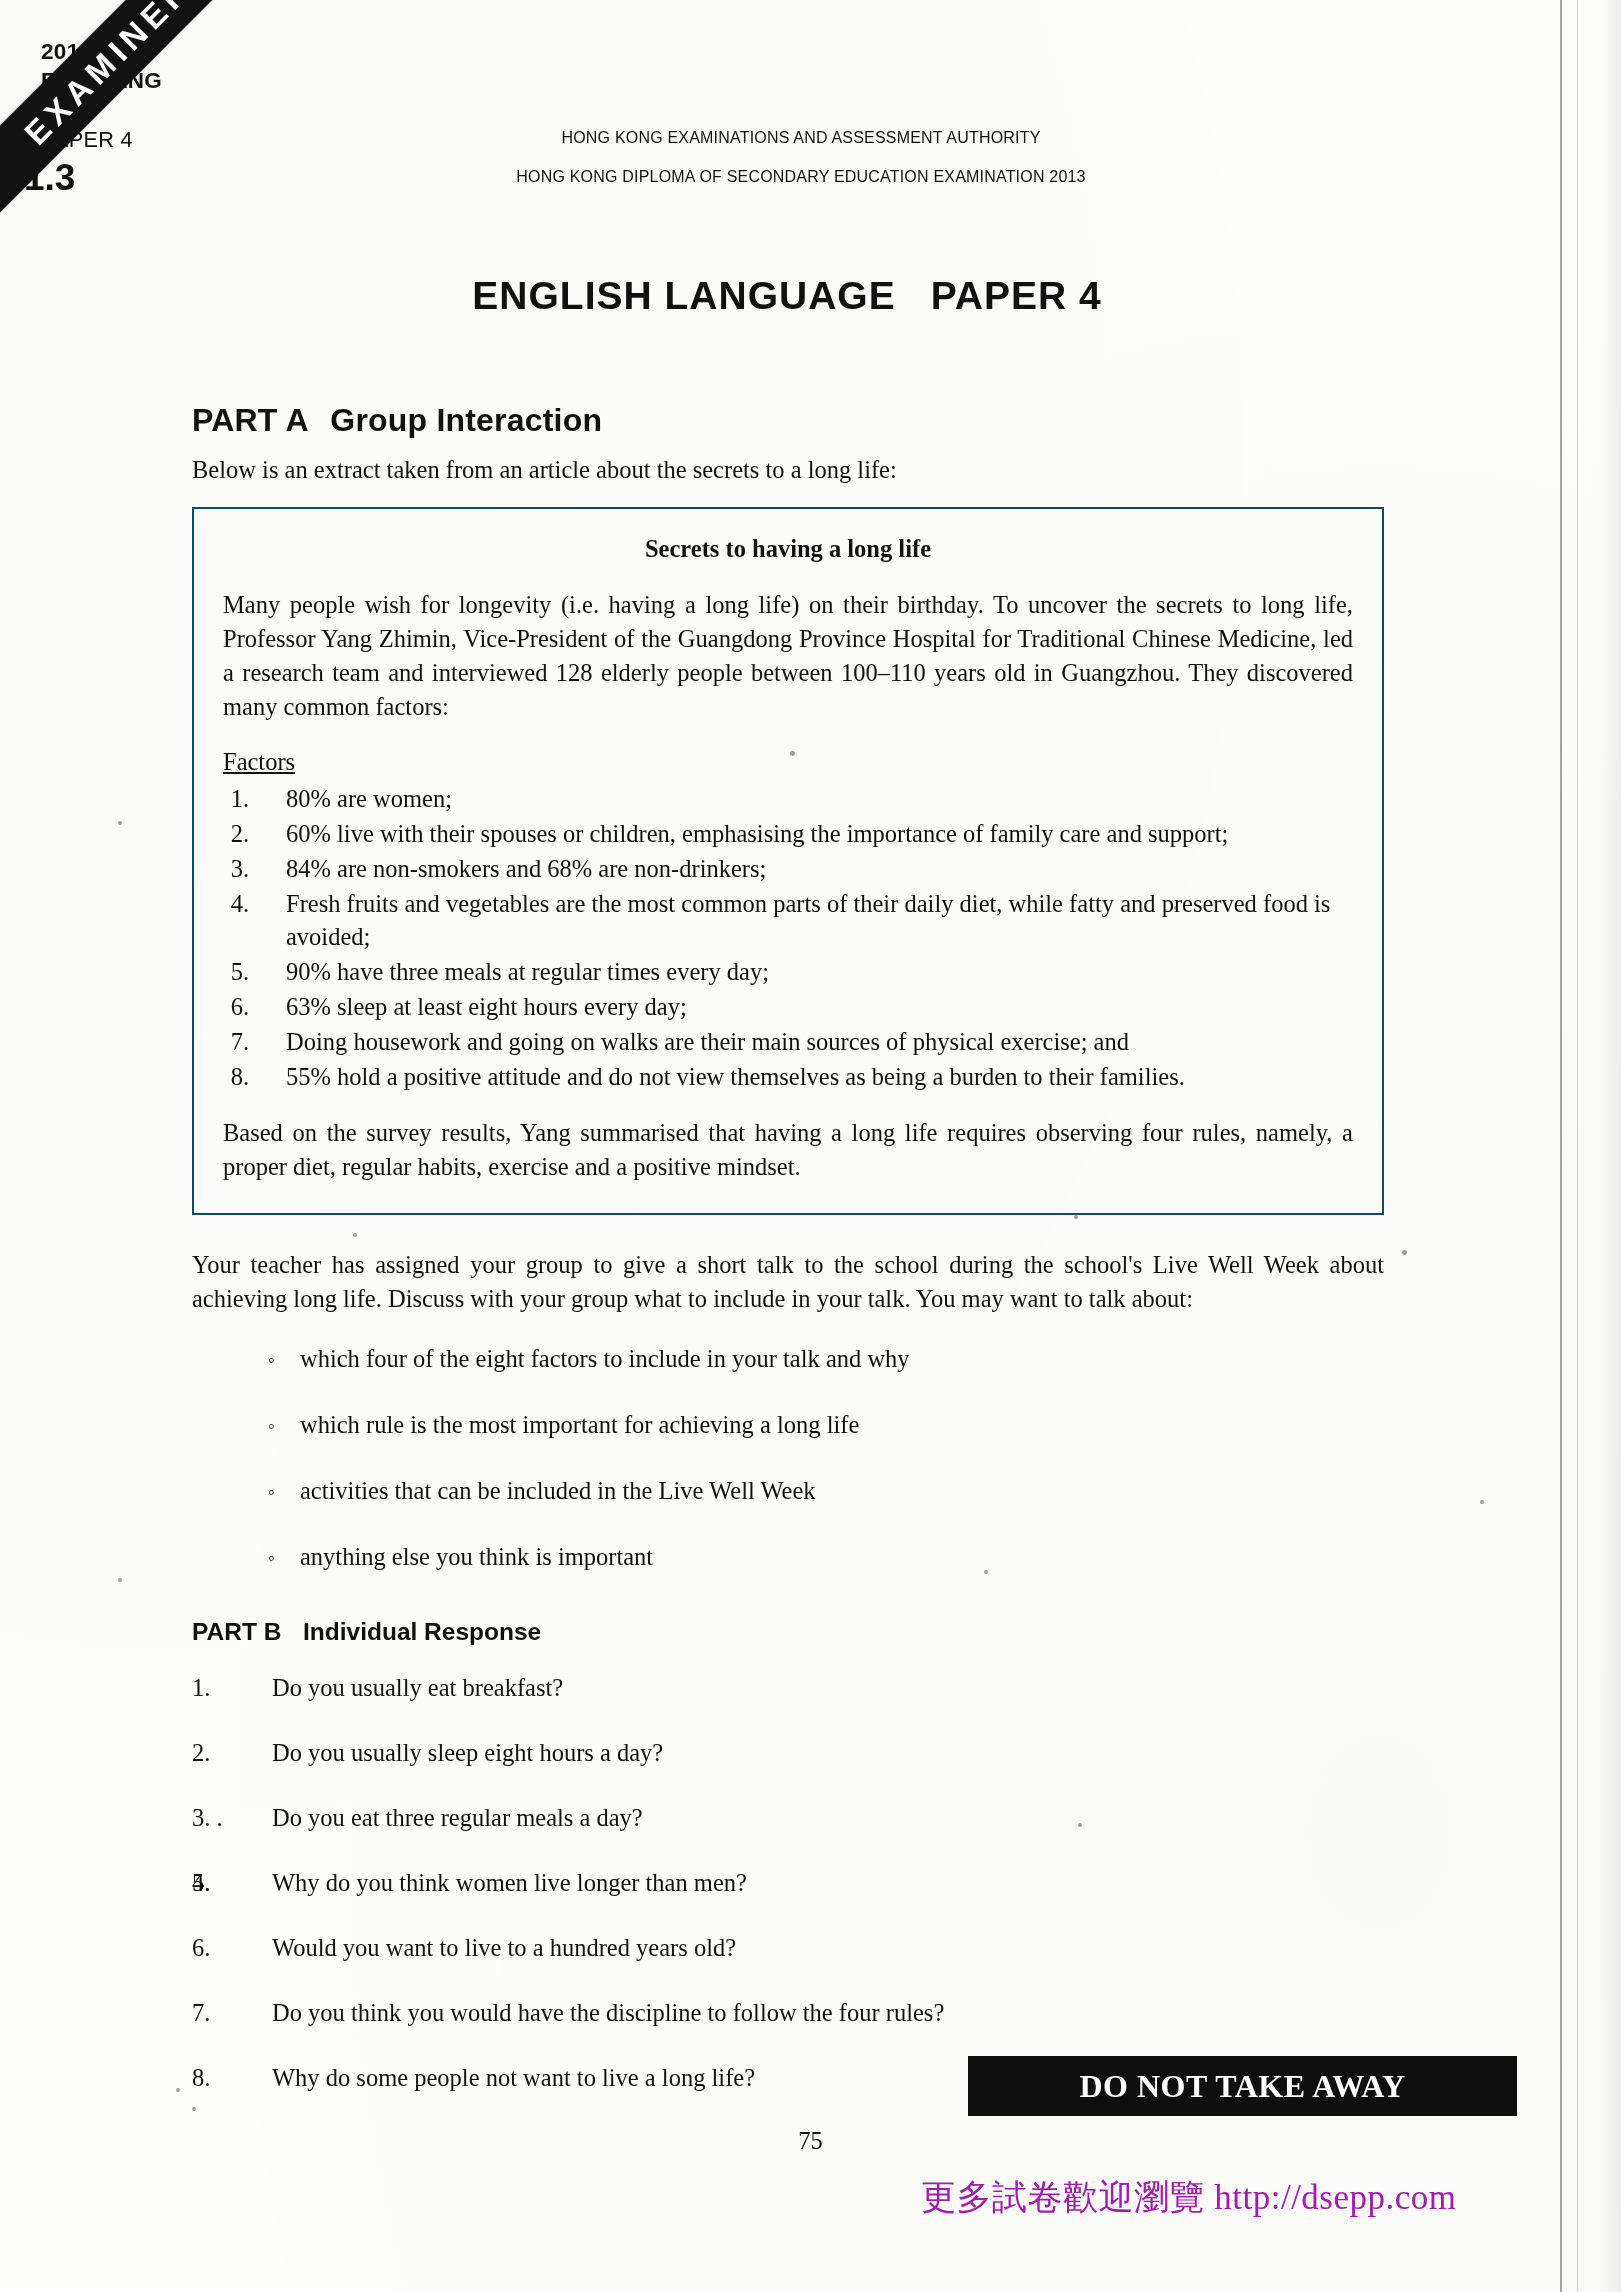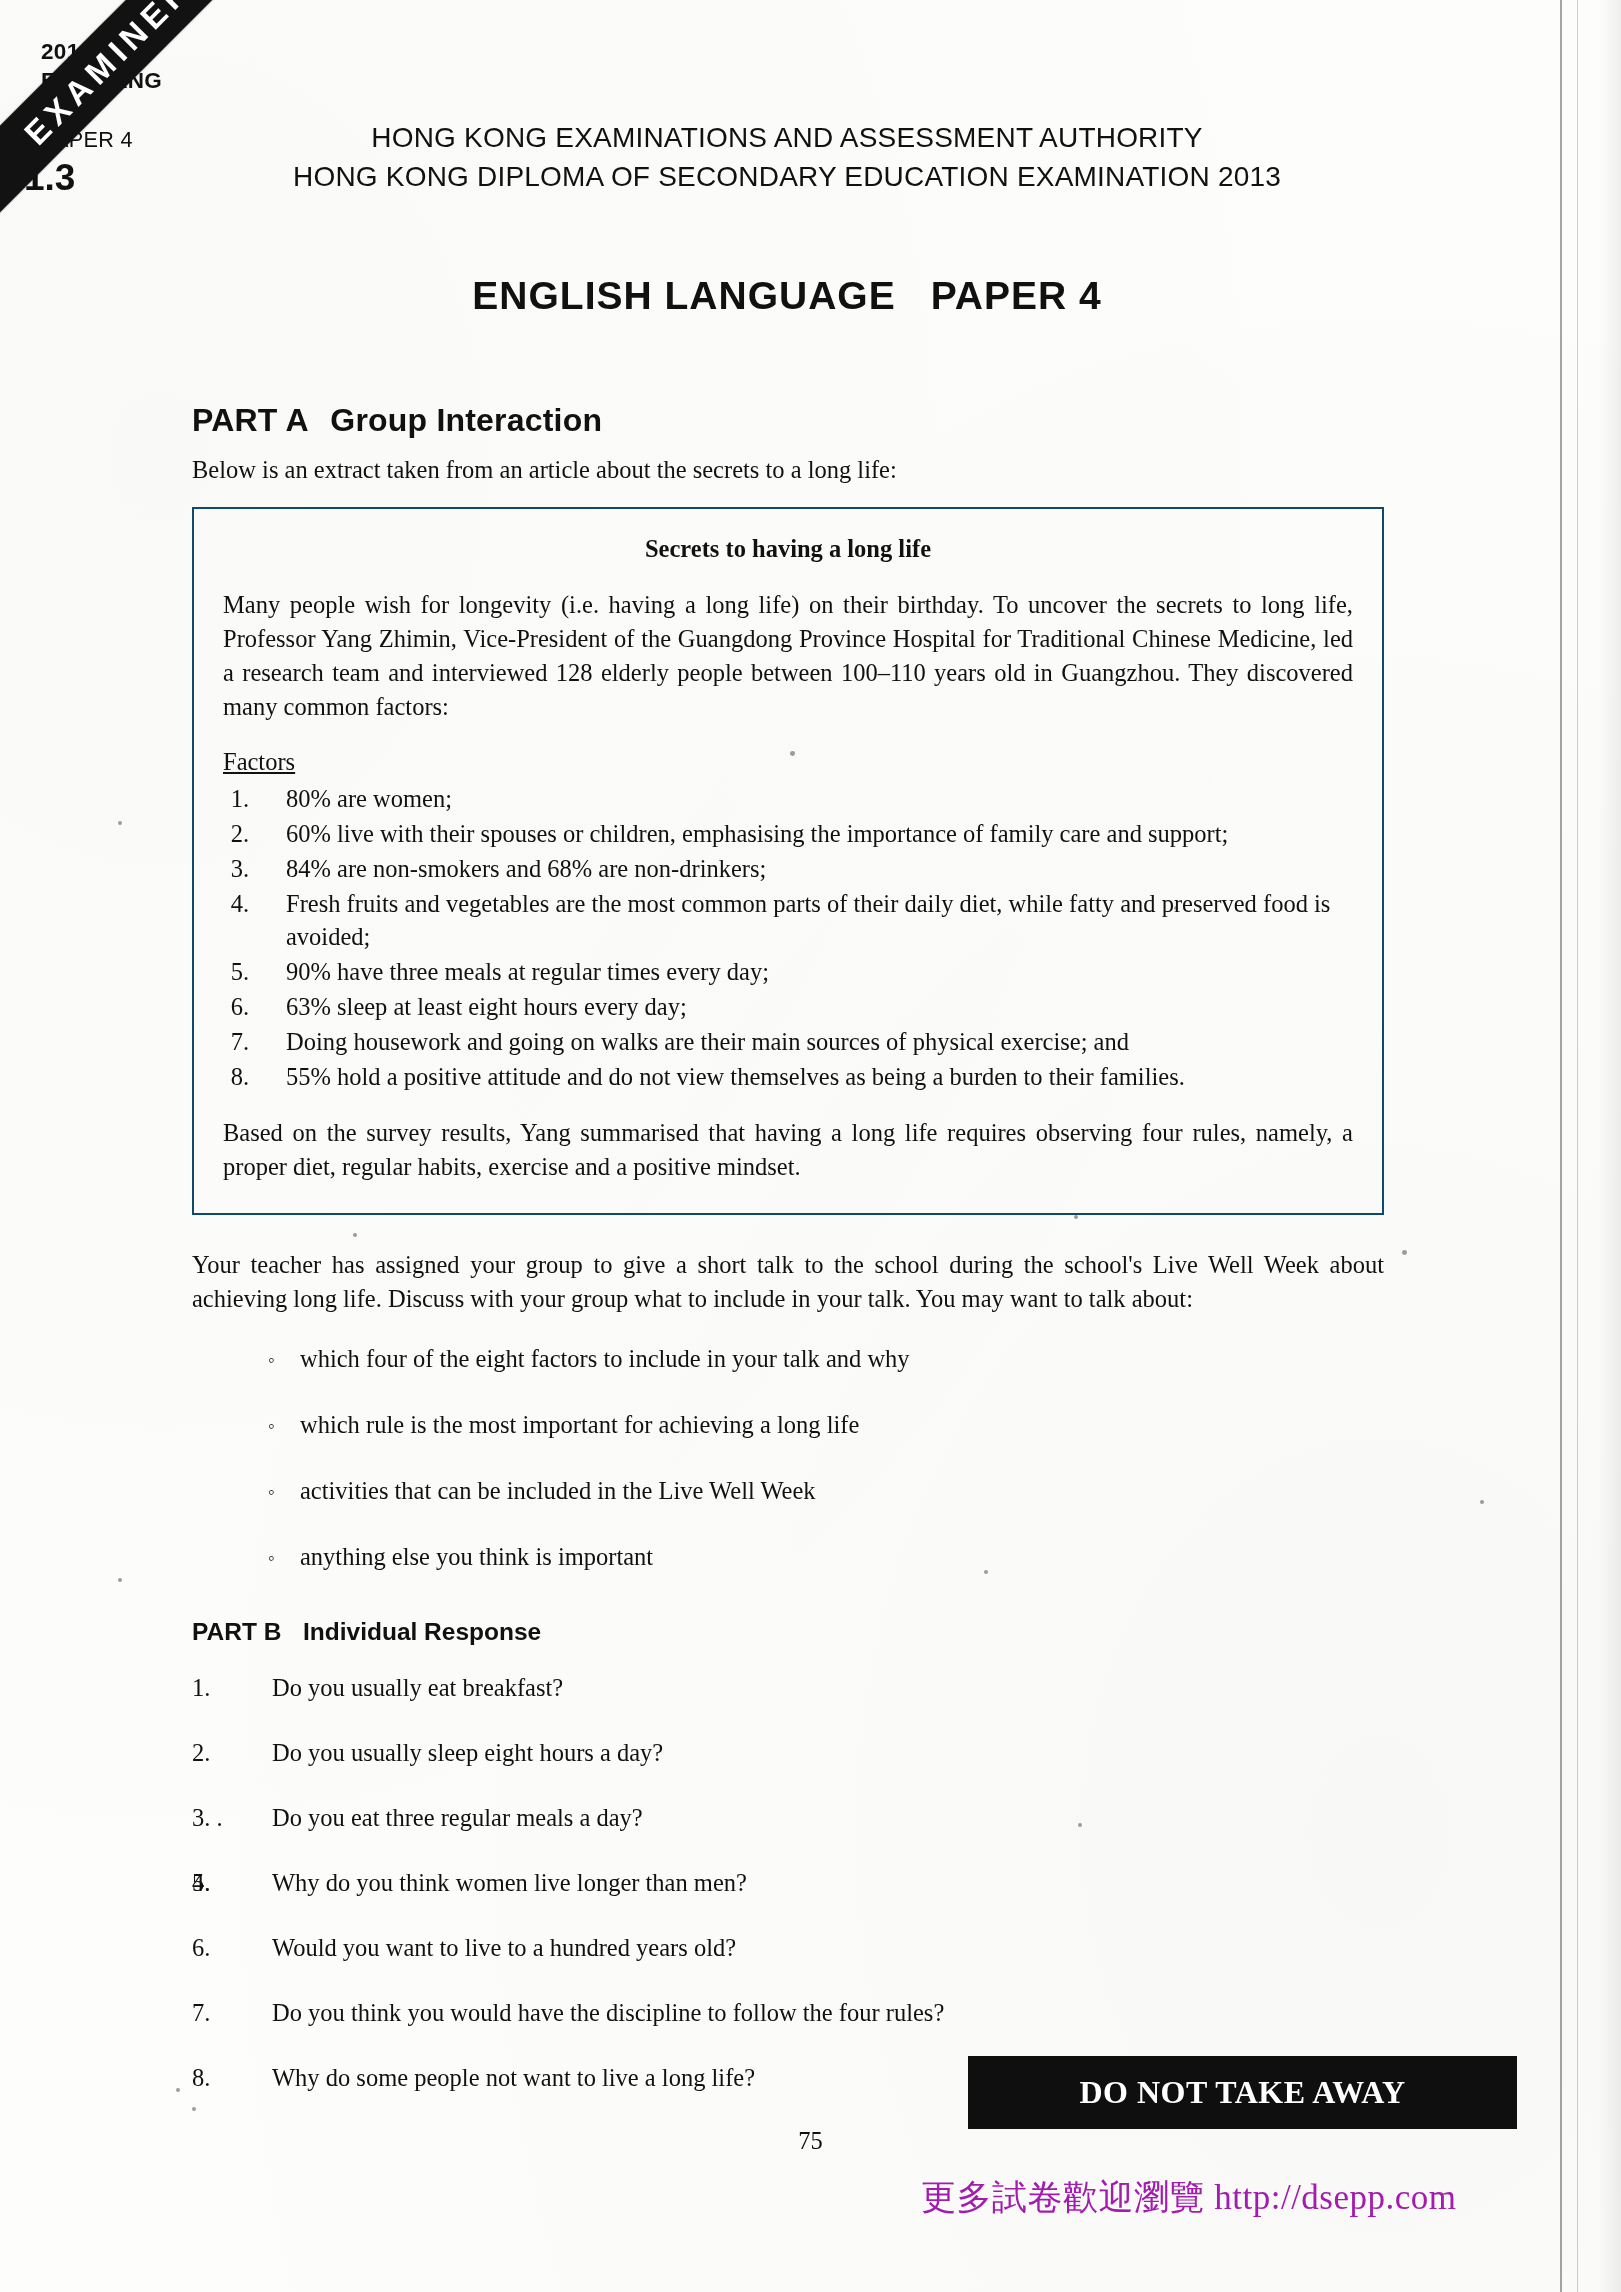--- a/index.html
+++ b/index.html
@@ -109,26 +109,26 @@
     font-weight: bold;
     font-size: 33px;
     letter-spacing: 5.9px;
     text-align: center;
     line-height: 61px;
   }
 
   
   .auth-lines {
     position: absolute;
-    left: 282px;
+    left: 296px;
     top: 118px;
     width: 1010px;
     text-align: center;
     font-family: "Liberation Sans", sans-serif;
-    font-size: 28px;
+    font-size: 16px;
     line-height: 39px;
     letter-spacing: 0.2px;
   }
   .paper-title {
     position: absolute;
     left: 282px;
     top: 274px;
     width: 1010px;
     text-align: center;
     font-family: "Liberation Sans", sans-serif;
@@ -261,21 +261,21 @@
     top: 2127px;
     width: 1621px;
     text-align: center;
     font-size: 24.5px;
   }
   .do-not-take-away {
     position: absolute;
     left: 968px;
     top: 2056px;
     width: 549px;
-    height: 73px;
+    height: 60px;
     background: #0f0f0f;
     color: #ffffff;
     font-family: "Liberation Serif", serif;
     font-weight: bold;
     font-size: 32px;
     letter-spacing: 0.5px;
     display: flex;
     align-items: center;
     justify-content: center;
   }

